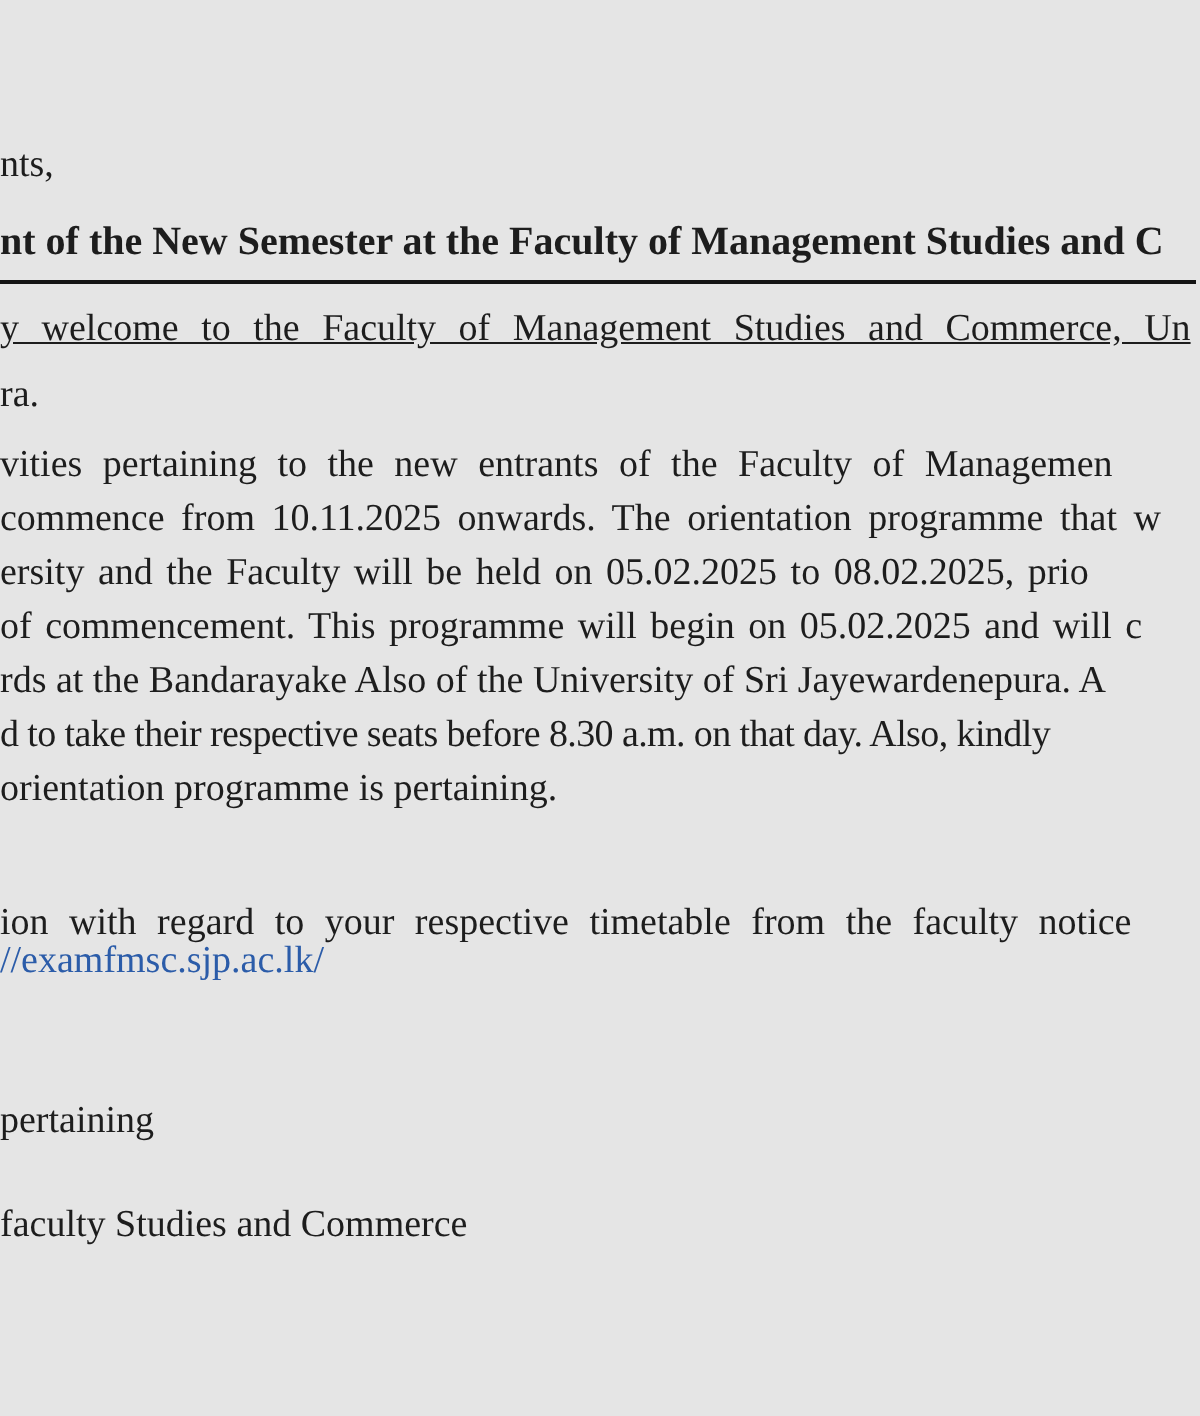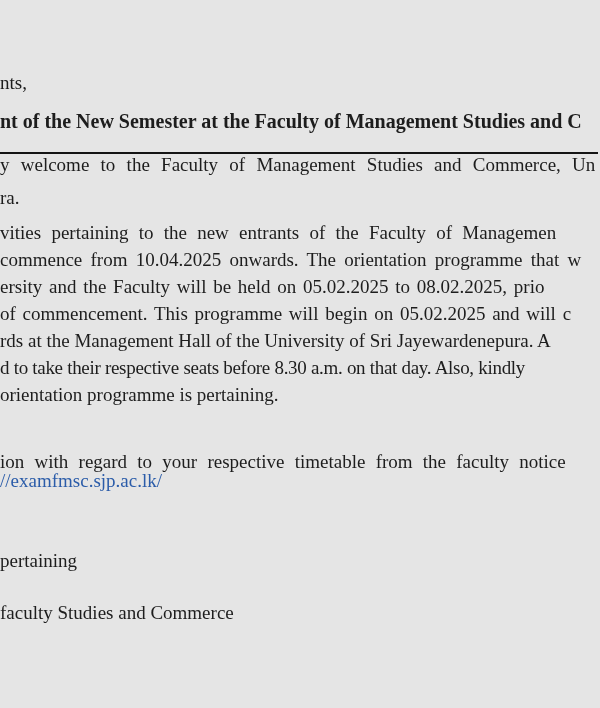--- a/index.html
+++ b/index.html
@@ -20,51 +20,51 @@
     white-space:nowrap;
   }
   .heading{
     position:absolute;
     left:0;top:110px;
     width:598px;
     font-size:20px;
     line-height:23px;
     font-weight:bold;
     white-space:nowrap;
-    padding-bottom:19px;
+    padding-bottom:7px;
     border-bottom:2px solid #141414;
     overflow:hidden;
   }
   .ws2{word-spacing:2px;}
   .ws3{word-spacing:3.5px;}
   .ws5{word-spacing:5.5px;}
-  .ws6{word-spacing:6.5px;}
+  .ws6{word-spacing:6.5px;text-decoration:underline;}
   .tight{letter-spacing:-0.3px;}
   .link{
     color:#2b5ca9;
     cursor:pointer;
   }
 </style>
 </head>
 <body>
 
 <div class="page">
 
   <div class="line" style="top:71px">nts,</div>
 
   <div class="heading">nt of the New Semester at the Faculty of Management Studies and C</div>
 
   <div class="line ws6" style="top:153px">y welcome to the Faculty of Management Studies and Commerce, Un</div>
   <div class="line" style="top:186px">ra.</div>
 
   <div class="line ws5" style="top:221px">vities pertaining to the new entrants of the Faculty of Managemen</div>
-  <div class="line ws3" style="top:248px">commence from 10.04.2025 onwards. The orientation programme that w</div>
+  <div class="line ws3" style="top:248px">commence from 10.11.2025 onwards. The orientation programme that w</div>
   <div class="line ws2" style="top:275px">ersity and the Faculty will be held on 05.02.2025 to 08.02.2025, prio</div>
   <div class="line ws2" style="top:302px">of commencement. This programme will begin on 05.02.2025 and will c</div>
-  <div class="line" style="top:329px">rds at the Management Hall of the University of Sri Jayewardenepura. A</div>
+  <div class="line" style="top:329px">rds at the Bandarayake Also of the University of Sri Jayewardenepura. A</div>
   <div class="line tight" style="top:356px">d to take their respective seats before 8.30 a.m. on that day. Also, kindly</div>
   <div class="line" style="top:383px">orientation programme is pertaining.</div>
 
   <div class="line ws5" style="top:450px">ion with regard to your respective timetable from the faculty notice</div>
 
   <div class="line" style="top:469px">
     <a class="link">//examfmsc.sjp.ac.lk/</a>
   </div>
 
   <div class="line" style="top:549px">pertaining</div>

